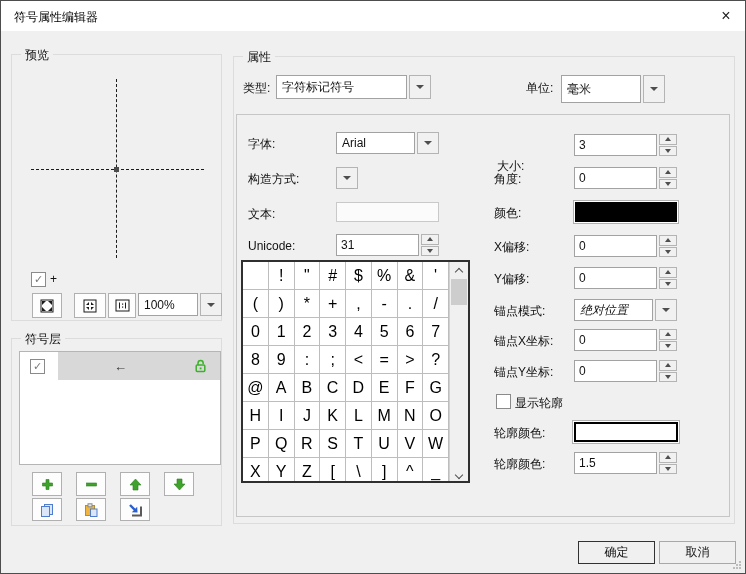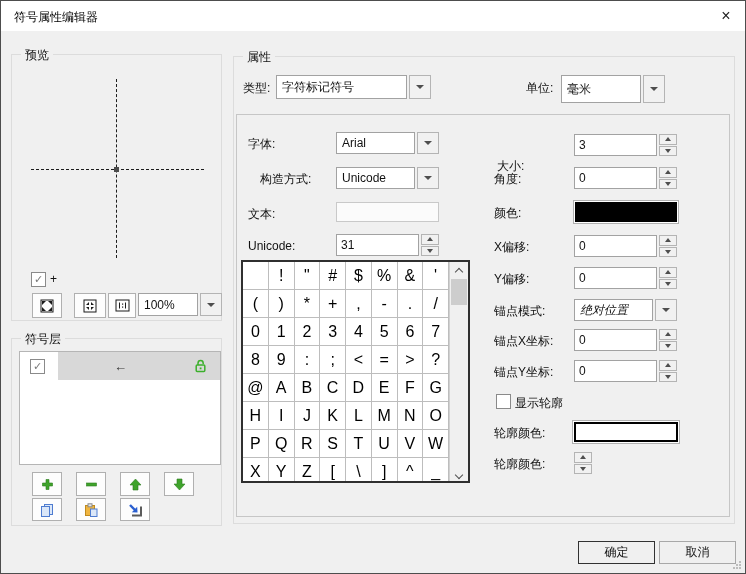--- a/index.html
+++ b/index.html
@@ -203,23 +203,22 @@
     <div class="panel" style="left:2px;top:57px;width:492px;height:401px;">
 
       <span class="lbl" style="left:11px;top:21px;">字体:</span>
       <div class="combo" style="left:99px;top:17px;width:103px;height:22px;">
         <div class="combo-field">Arial</div>
         <div class="combo-btn">
             <i class="tri-dn"></i>
           </div>
       </div>
 
-      <span class="lbl" style="left:11px;top:56px;margin-left:12px;">构造方式:</span>
+      <span class="lbl" style="left:11px;top:56px;">构造方式:</span>
       <div class="combo" style="left:99px;top:52px;width:103px;height:22px;">
-        <div class="combo-field">Unicode</div>
         <div class="combo-btn">
             <i class="tri-dn"></i>
           </div>
       </div>
 
       <span class="lbl" style="left:11px;top:91px;">文本:</span>
       <div class="tinput" style="left:99px;top:87px;width:101px;height:18px;"></div>
 
       <span class="lbl" style="left:11px;top:124px;">Unicode:</span>
       <div class="spin" style="left:99px;top:119px;width:103px;height:22px;">
@@ -406,20 +405,21 @@
       <div class="cb" style="left:259px;top:279px;"></div>
       <span class="lbl" style="left:278px;top:280px;">显示轮廓</span>
 
       <span class="lbl" style="left:257px;top:310px;">轮廓颜色:</span>
       <div class="swatch" style="left:335px;top:305px;width:104px;height:20px;">
         <div class="swatch-inner outlined" style="background: rgb(255, 255, 255);"></div>
       </div>
 
       <span class="lbl" style="left:257px;top:341px;">轮廓颜色:</span>
       <div class="spin" style="left:337px;top:337px;width:103px;height:22px;">
+        <div class="spin-field">1.5</div>
         <div class="spin-btns">
           <div class="spin-b">
               <i class="tri-u"></i>
             </div>
           <div class="spin-b">
               <i class="tri-d"></i>
             </div>
         </div>
       </div>
 

